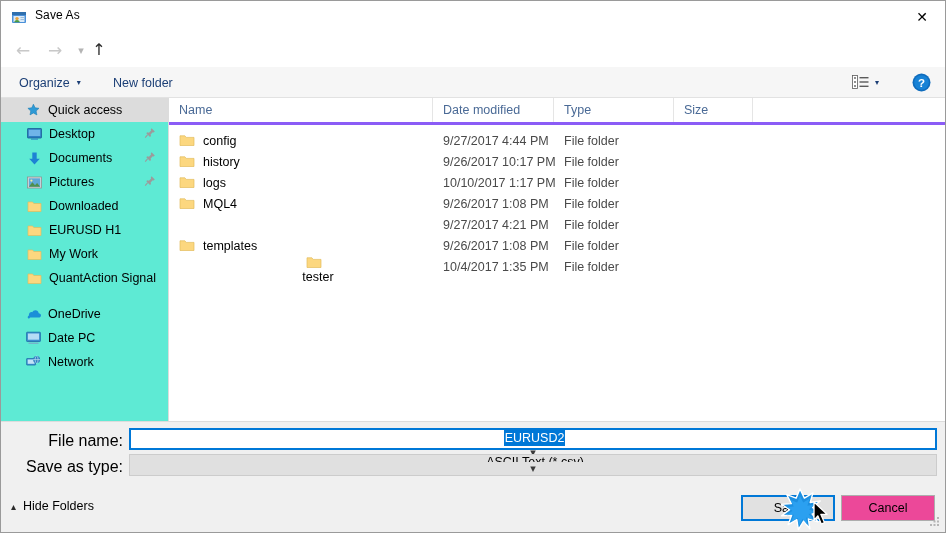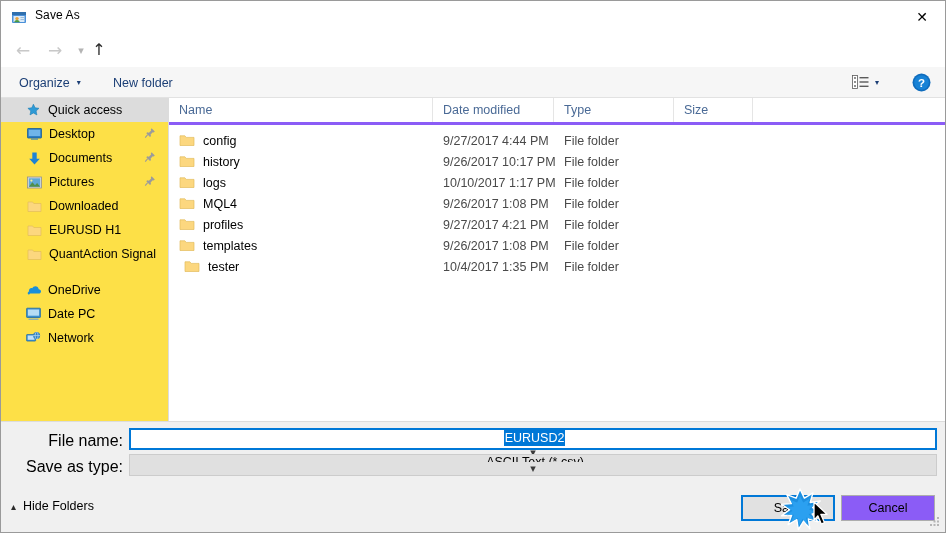--- a/index.html
+++ b/index.html
@@ -203,21 +203,21 @@
     position: absolute;
     left: 911px; top: 6px;
     width: 19px; height: 19px;
   }
 
   
   .sidebar {
     position: absolute;
     left: 0; top: 97px;
     width: 167px; height: 323px;
-    background: #fde047;
+    background: #5eead4;
     overflow: hidden;
   }
   .side-item {
     position: relative;
     height: 24px;
     display: flex;
     align-items: center;
     padding-left: 25px;
     white-space: nowrap;
   }
@@ -383,21 +383,21 @@
     font-family: "DejaVu Sans", sans-serif;
   }
   .dlg-btn {
     position: absolute;
     height: 26px;
     width: 94px;
     box-sizing: border-box;
     display: flex; align-items: center; justify-content: center;
     font-size: 12.5px;
     color: #000;
-    background: #8b5cf6;
+    background: #ec4899;
     border: 1px solid #adadad;
   }
   .btn-save {
     left: 740px; top: 494px;
     background: #e1e1e1;
     border: 2px solid #0078d7;
   }
   .btn-cancel {
     left: 840px; top: 494px;
   }
@@ -597,20 +597,28 @@
 
     <div class="side-item">
       <span class="s-icon">
         <svg width="15" height="13" viewBox="0 0 15 13">
           <path d="M1 2h4.6l1.2 1.5H14v8H1z" fill="#fcd77f" stroke="#e3bb5d" stroke-width=".7"></path>
         </svg>
       </span>
       <span class="s-label">EURUSD H1</span>
     </div>
 
+    <div class="side-item">
+      <span class="s-icon">
+        <svg width="15" height="13" viewBox="0 0 15 13">
+          <path d="M1 2h4.6l1.2 1.5H14v8H1z" fill="#fcd77f" stroke="#e3bb5d" stroke-width=".7"></path>
+        </svg>
+      </span>
+      <span class="s-label">My Work</span>
+    </div>
 
     <div class="side-item">
       <span class="s-icon">
         <svg width="15" height="13" viewBox="0 0 15 13">
           <path d="M1 2h4.6l1.2 1.5H14v8H1z" fill="#fcd77f" stroke="#e3bb5d" stroke-width=".7"></path>
         </svg>
       </span>
       <span class="s-label">QuantAction Signal</span>
     </div>
 
@@ -746,28 +754,20 @@
           </div>
         <div class="fcell fcell-type" style="left:385px;width:120px;">
             <span>File folder</span>
           </div>
         <div class="fcell fcell-size" style="left:505px;width:79px;">
             <span></span>
           </div>
       </div>
 
       <div class="frow">
-        <div class="fcell fcell-name" style="left:0;width:264px;">
-          <span class="fold">
-            <svg width="16" height="13" viewBox="0 0 16 13">
-                <path d="M1 1.8h4.9l1.3 1.6H15v8.1H1z" fill="#fcd77f" stroke="#e3bb5d" stroke-width=".7"></path>
-              </svg>
-          </span>
-          <span>profiles</span>
-        </div>
         <div class="fcell fcell-date" style="left:264px;width:121px;">
             <span>9/27/2017 4:21 PM</span>
           </div>
         <div class="fcell fcell-type" style="left:385px;width:120px;">
             <span>File folder</span>
           </div>
         <div class="fcell fcell-size" style="left:505px;width:79px;">
             <span></span>
           </div>
       </div>
@@ -786,21 +786,21 @@
           </div>
         <div class="fcell fcell-type" style="left:385px;width:120px;">
             <span>File folder</span>
           </div>
         <div class="fcell fcell-size" style="left:505px;width:79px;">
             <span></span>
           </div>
       </div>
 
       <div class="frow">
-        <div class="fcell fcell-name" style="left:5px;width:264px;">
+        <div class="fcell fcell-name" style="left:12px;width:264px;flex-direction:column;">
           <span class="fold">
             <svg width="16" height="13" viewBox="0 0 16 13">
                 <path d="M1 1.8h4.9l1.3 1.6H15v8.1H1z" fill="#fcd77f" stroke="#e3bb5d" stroke-width=".7"></path>
               </svg>
           </span>
           <span>tester</span>
         </div>
         <div class="fcell fcell-date" style="left:264px;width:121px;">
             <span>10/4/2017 1:35 PM</span>
           </div>

